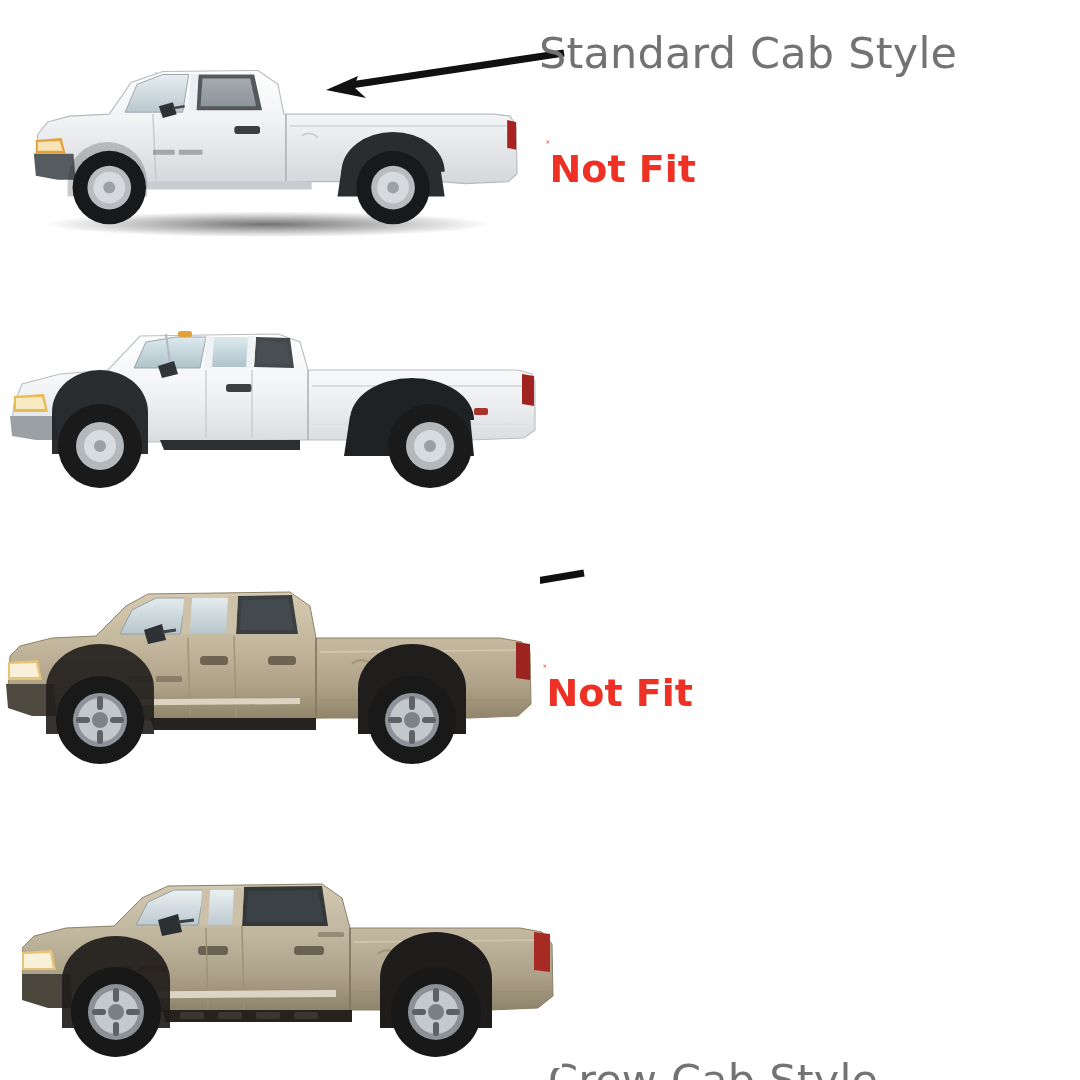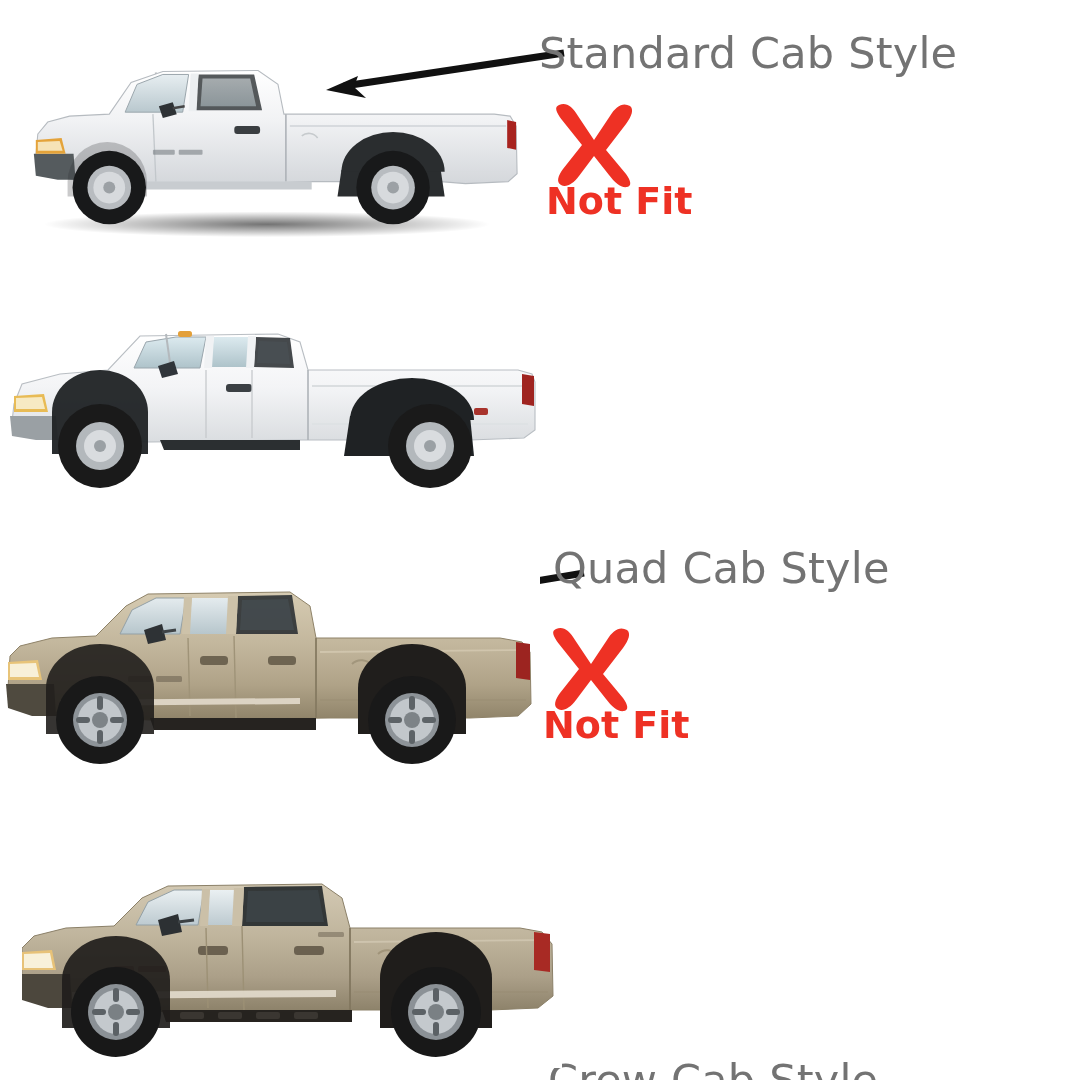--- a/index.html
+++ b/index.html
@@ -66,22 +66,22 @@
     letter-spacing: 0.2px;
   }
   .row-1 .style-label { left: 539px; top: 28px;  font-size: 43px; }
   .row-2 .style-label { left: 553px; top: 281px; font-size: 43px; }
   .row-3 .style-label { left: 548px; top: 535px; font-size: 43px; }
 
   
   .verdict {
     position: absolute;
     display: flex;
-    flex-direction: column;
-    align-items: flex-start;
+    flex-direction: row;
+    align-items: flex-end;
     width: 150px;
   }
   .row-1 .verdict { left: 546px; top: 96px; }
   .row-2 .verdict { left: 543px; top: 358px; }
 
   .verdict-mark { display: block; }
   .verdict-mark.x-mark     { width: 96px;  height: 92px; }
 
   .verdict-text {
     font-family: "DejaVu Sans", "Liberation Sans", sans-serif;
@@ -271,21 +271,20 @@
           <circle cx="430" cy="134" r="6" fill="#9aa0a4"></circle>
         </g>
       </svg>
     </div>
 
     <svg class="arrow-svg" viewBox="0 0 250 58">
       <path d="M246 3 L26 40" stroke="#111111" stroke-width="7" stroke-linecap="butt" fill="none"></path>
       <path d="M6 44 L38 29 L34 41 L46 52 Z" fill="#111111"></path>
     </svg>
 
-    <div class="style-label">Quad Cab Style</div>
 
     <div class="verdict">
       <svg class="verdict-mark x-mark" viewBox="0 0 96 92">
         <path d="M13 9 C20 6 26 10 32 20 L48 44 L64 20 C70 10 77 6 84 10
                  C88 13 86 20 80 28 L60 54 L80 78 C85 85 86 90 81 91
                  C75 92 69 87 63 79 L48 60 L33 80 C27 88 20 92 15 89
                  C10 86 12 80 17 73 L36 49 L16 24 C10 16 8 11 13 9 Z" fill="#ee3124"></path>
       </svg>
       <div class="verdict-text not-fit">Not Fit</div>
     </div>

